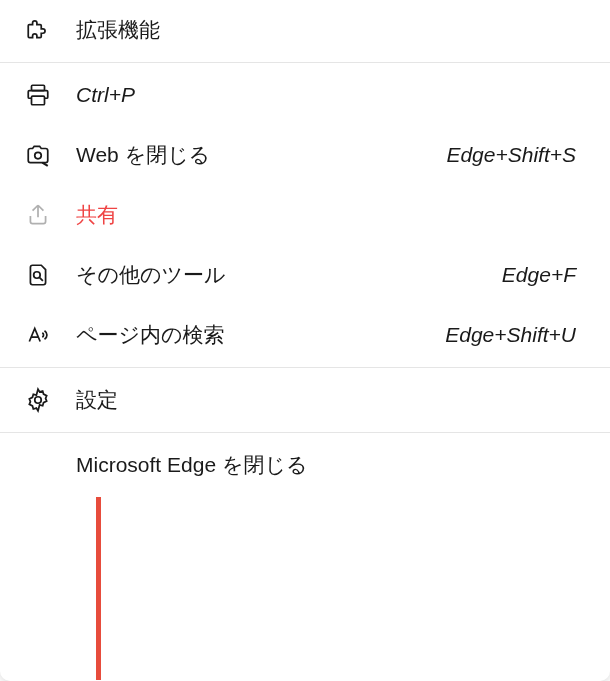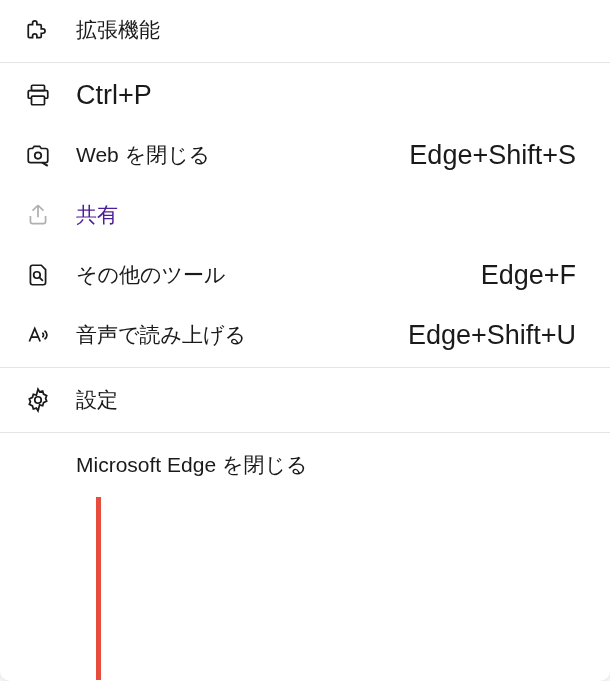--- a/index.html
+++ b/index.html
@@ -46,26 +46,27 @@
     }
     .menu-item .icon.empty {
       visibility: hidden;
     }
     .menu-item .label {
       flex: 1;
       font-size: 21px;
       color: #1a1a1a;
     }
     .menu-item.disabled .label {
-      color: #4c1d95;
+      color: #ef4444;
     }
     .menu-item .shortcut {
-      font-size: 27px;
+      font-size: 21px;
       color: #1a1a1a;
       margin-right: 10px;
+      font-style: italic;
     }
     .menu-item .chevron {
       width: 20px;
       height: 20px;
       display: flex;
       align-items: center;
       justify-content: center;
       margin-left: auto;
     }
     .separator {
@@ -148,21 +149,21 @@
   </div>
 
   <div class="menu-item">
     <span class="icon">
       <svg width="26" height="26" viewBox="0 0 24 24" fill="none" stroke="#1a1a1a" stroke-width="1.6">
         <path d="M4 18L9 6l5 12M5.5 14h7"></path>
         <path d="M16 10c1.5 1 1.5 3 0 4"></path>
         <path d="M18 8c3 2 3 6 0 8"></path>
       </svg>
     </span>
-    <span class="label">音声で読み上げる</span>
+    <span class="label">ページ内の検索</span>
     <span class="shortcut">Edge+Shift+U</span>
   </div>
 
 
   <div class="separator"></div>
 
   <div class="menu-item">
     <span class="icon">
       <svg width="26" height="26" viewBox="0 0 24 24" fill="none" stroke="#1a1a1a" stroke-width="1.6">
         <circle cx="12" cy="12" r="3"></circle>

